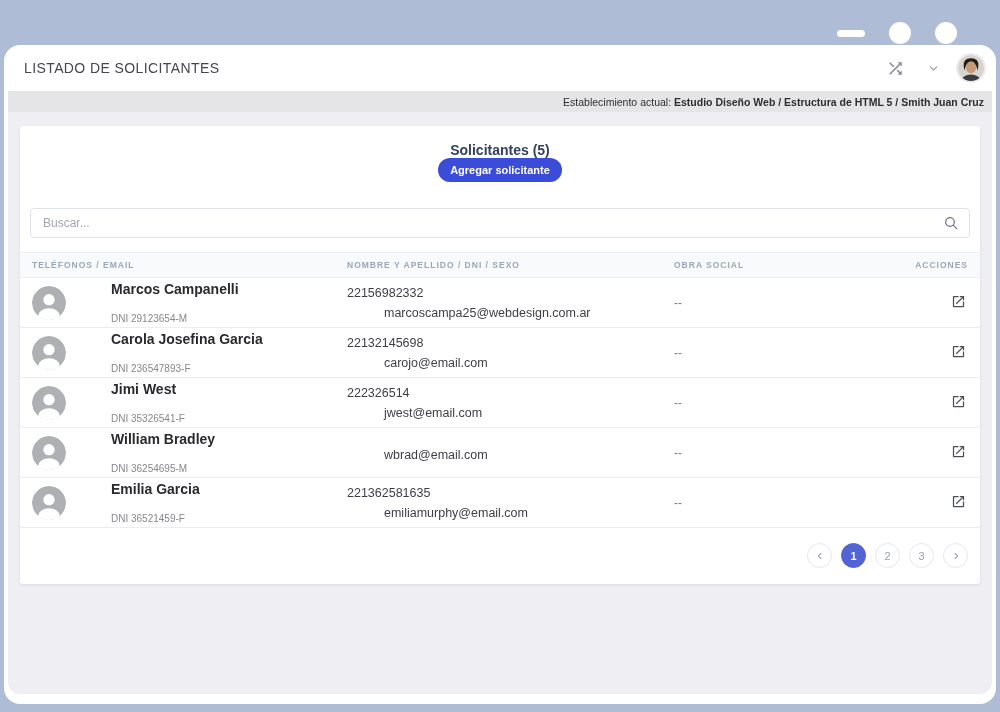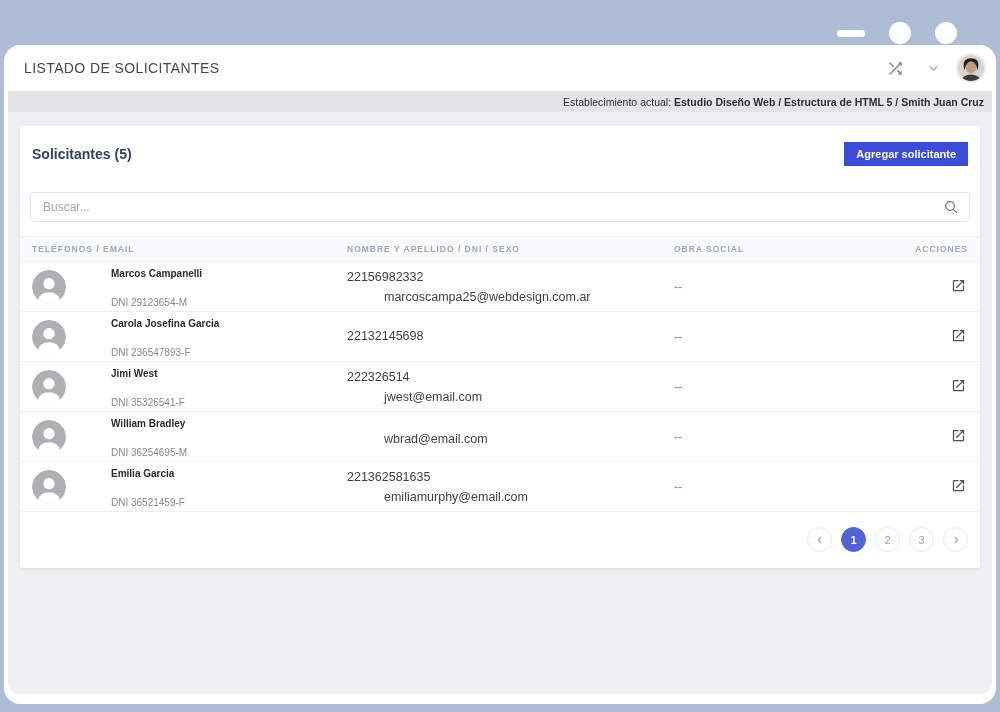--- a/index.html
+++ b/index.html
@@ -66,24 +66,25 @@
 
   .card {
     margin:14px 12px 0 12px;
     background:#fff; border-radius:3px;
     box-shadow:0 1px 3px rgba(20,30,60,.10);
     padding-bottom:6px;
   }
   .card-head {
     display:flex; align-items:center; justify-content:space-between;
     padding:16px 12px 14px 12px;
+    flex-direction:column;
   }
   .card-title { font-size:14px; font-weight:700; color:#33415f; }
   .add-btn {
-    background:#3b4cd8; color:#fff; border:none; border-radius:0;
+    background:#3b4cd8; color:#fff; border:none; border-radius:12px;
     font-size:11px; font-weight:600; padding:6px 12px; cursor:pointer;
     font-family:inherit;
   }
 
   .search-wrap { position:relative; margin:12px 10px 14px 10px; }
   .search-input {
     width:100%; height:30px; border:1px solid #e1e3e9; border-radius:4px;
     padding:0 38px 0 12px; font-size:12px; color:#3f4147;
     font-family:inherit; background:#fff; outline:none;
   }
@@ -107,21 +108,21 @@
   .trow {
     height:50px; padding:0 12px;
     border-bottom:1px solid #ecedf0;
   }
   .person-cell { display:flex; align-items:center; }
   .person-avatar {
     width:34px; height:34px; border-radius:50%; overflow:hidden;
     margin-right:45px; flex:0 0 auto;
   }
   .person-avatar svg { display:block; width:100%; height:100%; }
-  .p-name { font-size:10px; font-weight:700; color:#2a2a2e; line-height:15px; }
+  .p-name { font-size:14px; font-weight:700; color:#2a2a2e; line-height:15px; }
   .p-dni { font-size:10px; color:#87878c; margin-top:16px; }
   .c-phone { font-size:12.5px; color:#3d3f45; line-height:15px; }
   .c-email { font-size:12.5px; color:#3d3f45; margin-top:5px;padding-left:37px; }
   .c-obra { font-size:12px; color:#7a7f88; }
   .c-actions { text-align:right; }
   .action-btn { background:none; border:none; cursor:pointer; padding:2px; }
 
   
   .pagination {
     display:flex; justify-content:flex-end; align-items:center;
@@ -240,20 +241,21 @@
                 <ellipse cx="18" cy="32" rx="11.5" ry="8.5" fill="#fff"></ellipse>
               </svg>
           </div>
           <div>
             <div class="p-name">Carola Josefina Garcia</div>
             <div class="p-dni">DNI 236547893-F</div>
           </div>
         </div>
         <div>
           <div class="c-phone">22132145698</div>
+          <div class="c-email">carojo@email.com</div>
         </div>
         <div class="c-obra">--</div>
         <div class="c-actions">
           <button class="action-btn">
             <span style="display:flex;">
               <svg width="15" height="15" viewBox="0 0 24 24" fill="#4a4f57">
                   <path d="M19 19H5V5h7V3H5c-1.11 0-2 .9-2 2v14c0 1.1.89 2 2 2h14c1.1 0 2-.9 2-2v-7h-2v7zM14 3v2h3.59l-9.83 9.83 1.41 1.41L19 6.41V10h2V3h-7z"></path>
                 </svg>
             </span>
           </button>

